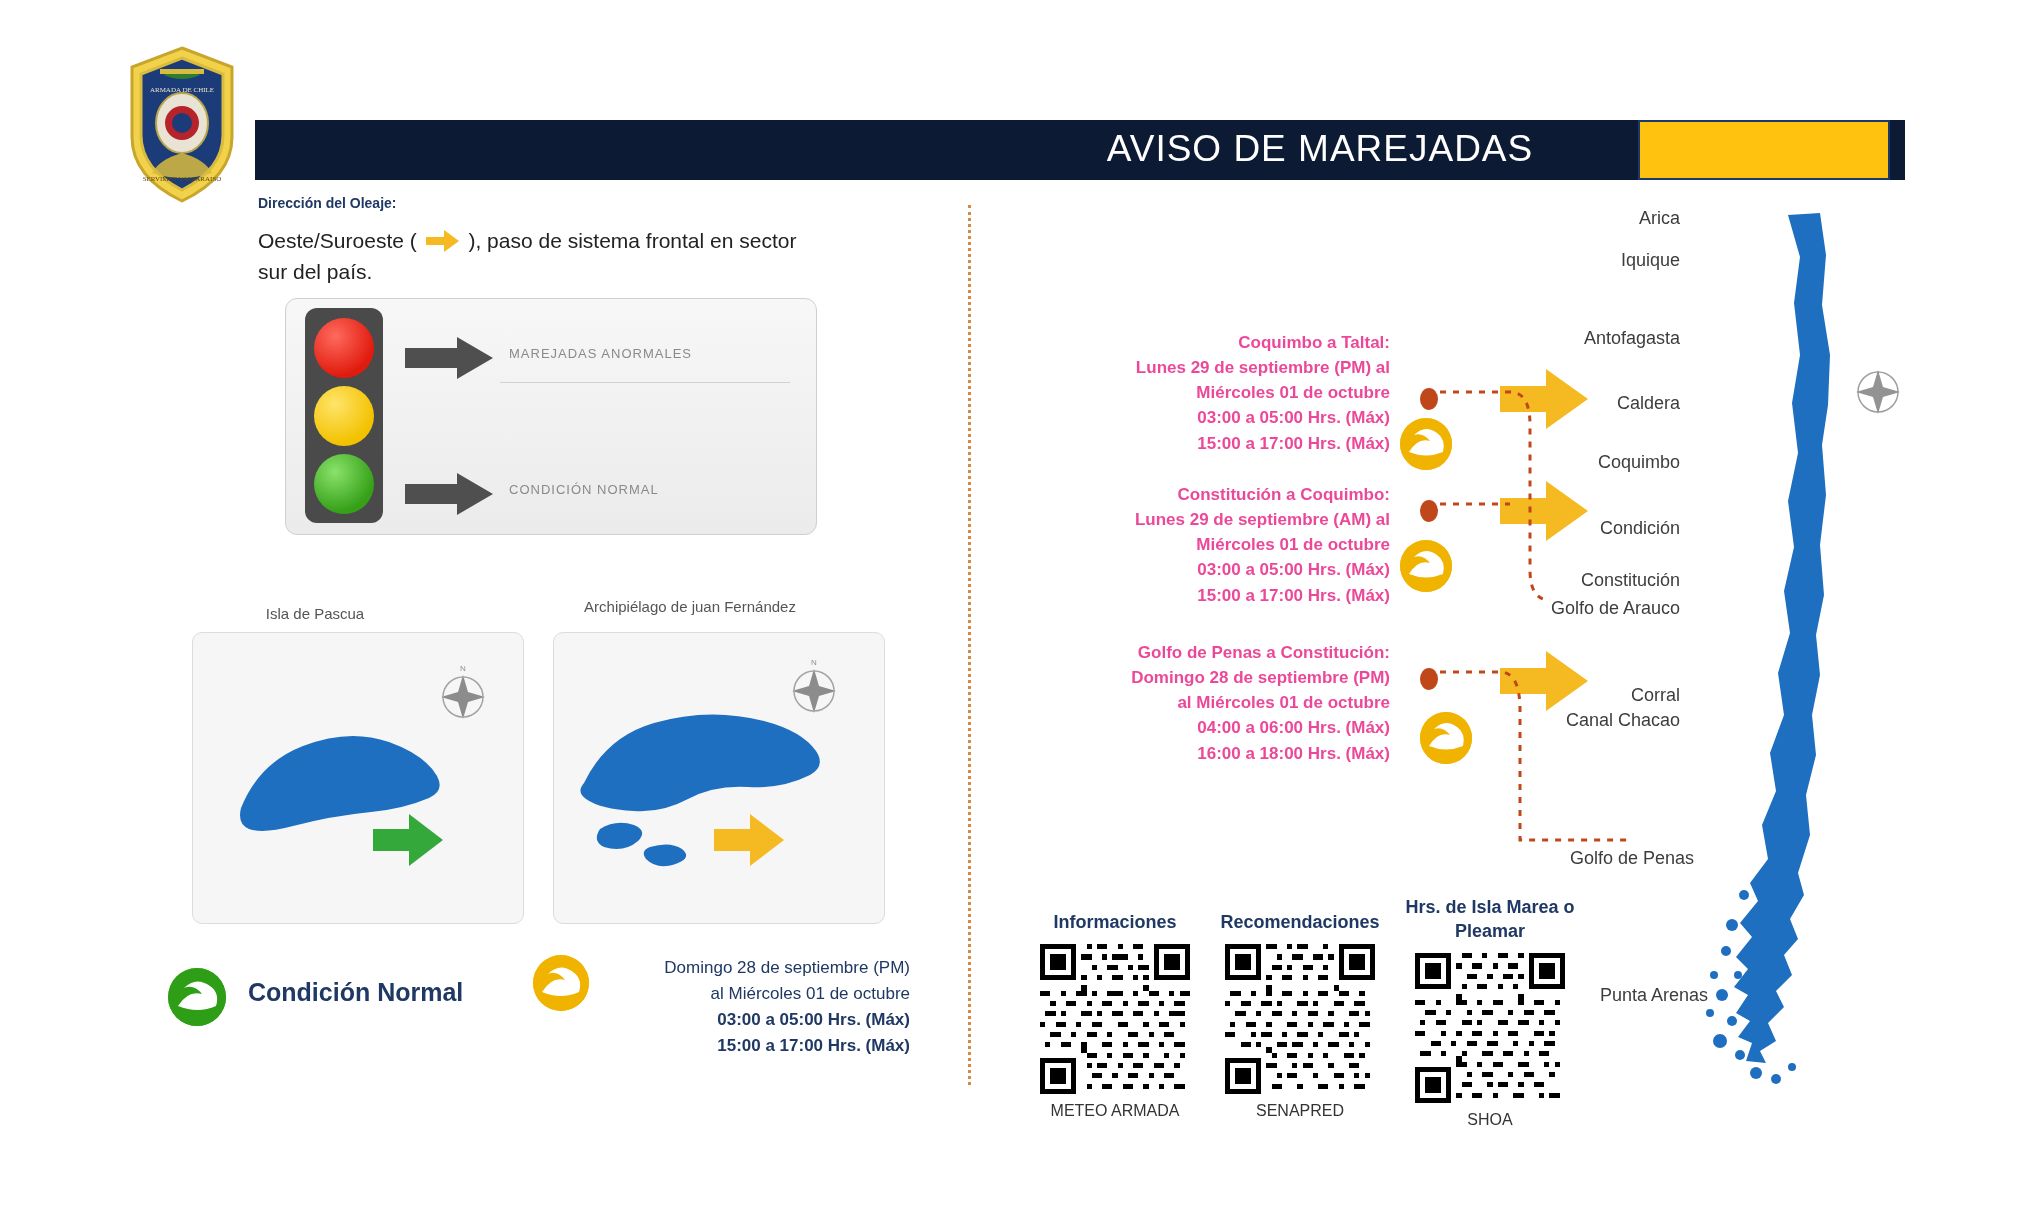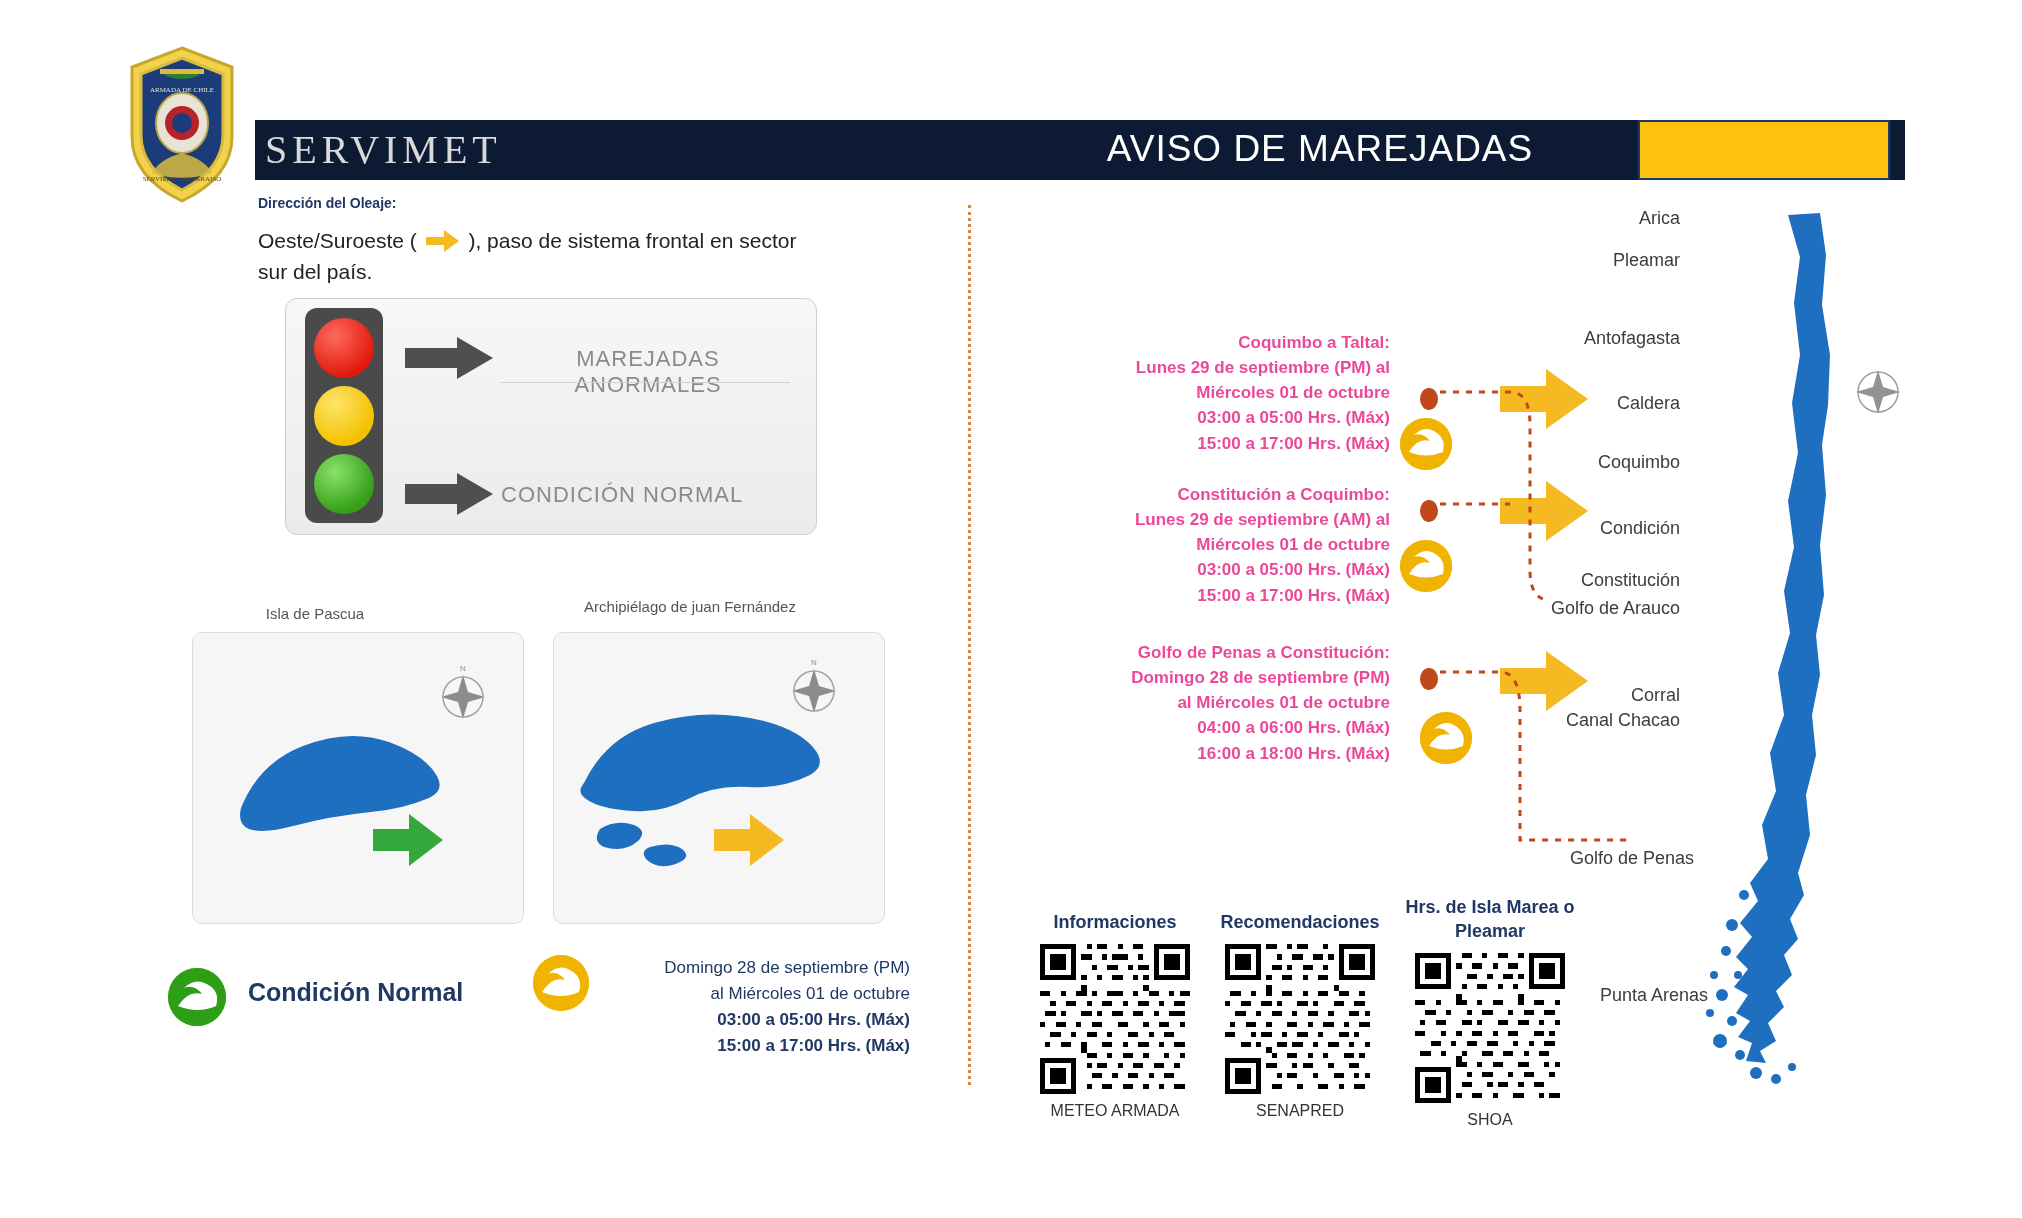--- a/index.html
+++ b/index.html
@@ -53,21 +53,21 @@
     position:absolute;left:305px;top:308px;width:78px;height:215px;
     background:#4a4a4a;border-radius:12px;
   }
   .bulb{position:absolute;left:9px;width:60px;height:60px;border-radius:50%;}
   .bulb.red{top:10px;background:radial-gradient(circle at 35% 30%,#ff6a5e,#e01b0e 70%);}
   .bulb.yellow{top:78px;background:radial-gradient(circle at 35% 30%,#ffe46a,#f2c200 70%);}
   .bulb.green{top:146px;background:radial-gradient(circle at 35% 30%,#8ae26a,#35a018 70%);}
 
   .legend-row{position:absolute;left:405px;width:390px;height:56px;}
   .legend-row .lbl{
-    position:absolute;left:96px;top:16px;font-size:22px;letter-spacing:1px;color:#8a8a8a;text-align:center;
+    position:absolute;left:104px;top:16px;font-size:13px;letter-spacing:1px;color:#8a8a8a;
   }
   .legend-row .lbl.active{color:#e0a500;font-weight:bold;}
   .legend-row .rule{position:absolute;left:95px;top:52px;width:290px;height:1px;background:#d2d2d2;}
   .row1{top:330px;} .row2{top:398px;} .row3{top:466px;}
 
   .arrow-grey,.arrow-yellow{position:absolute;left:0;top:6px;}
 
   
   .isl-cap{
     position:absolute;font-size:15px;color:#555;text-align:center;width:220px;
@@ -144,21 +144,20 @@
       <circle cx="62" cy="78" r="10" fill="#1b3c78"></circle>
       <path d="M44 30 q18 -12 36 0 q-18 8 -36 0 Z" fill="#2f7d32"></path>
       <path d="M40 24 h44 v5 h-44 z" fill="#d9bb3e"></path>
       <path d="M62 108 q-22 6 -30 20 q30 10 60 0 q-8 -14 -30 -20 z" fill="#d9bb3e" opacity="0.85"></path>
       <text x="62" y="47" font-size="7" fill="#e9e3c8" text-anchor="middle" font-family="Liberation Serif, serif">ARMADA DE CHILE</text>
       <text x="62" y="136" font-size="7" fill="#5c4a12" text-anchor="middle" font-family="Liberation Serif, serif">SERVIMET VALPARAISO</text>
     </svg>
   </div>
 
   <div class="header-bar"></div>
-  <div class="servimet">SERVIMET</div>
   <div class="header-title">AVISO DE MAREJADAS</div>
   <div class="header-yellow"></div>
 
   <div class="dir-title">Dirección del Oleaje:</div>
   <div class="dir-text">
     <span>Oeste/Suroeste (</span>
     <span class="dir-inline-arrow">
       <svg width="34" height="24" viewBox="0 0 34 24">
         <path d="M0 8 h18 v-7 l15 11 -15 11 v-7 h-18 z" fill="#f5b921"></path>
       </svg>
@@ -673,21 +672,21 @@
       <circle cx="34" cy="780" r="4"></circle>
         <circle cx="30" cy="818" r="4"></circle>
     </g>
     <g transform="translate(176,175)" opacity="0.7">
       <circle cx="22" cy="22" r="20" fill="none" stroke="#777" stroke-width="1.5"></circle>
       <path d="M22 0 l5 17 17 5 -17 5 -5 17 -5 -17 -17 -5 17 -5 z" fill="#666"></path>
     </g>
   </svg>
 
   <div class="city l" style="left:1560px;top:208px;width:120px;">Arica</div>
-  <div class="city l" style="left:1560px;top:250px;width:120px;">Pleamar</div>
+  <div class="city l" style="left:1560px;top:250px;width:120px;">Iquique</div>
   <div class="city l" style="left:1530px;top:312px;width:150px;margin-top:16px;">Antofagasta</div>
   <div class="city l" style="left:1550px;top:393px;width:130px;">Caldera</div>
   <div class="city l" style="left:1540px;top:452px;width:140px;">Coquimbo</div>
   <div class="city l" style="left:1530px;top:518px;width:150px;">Condición</div>
   <div class="city l" style="left:1510px;top:570px;width:170px;">Constitución</div>
   <div class="city l" style="left:1510px;top:598px;width:170px;line-height:20px;">Golfo de Arauco</div>
   <div class="city l" style="left:1540px;top:685px;width:140px;">Corral</div>
   <div class="city l" style="left:1505px;top:710px;width:175px;">Canal Chacao</div>
   <div class="city r" style="left:1570px;top:848px;width:190px;">Golfo de Penas</div>
   <div class="city r" style="left:1600px;top:985px;width:170px;">Punta Arenas</div>

